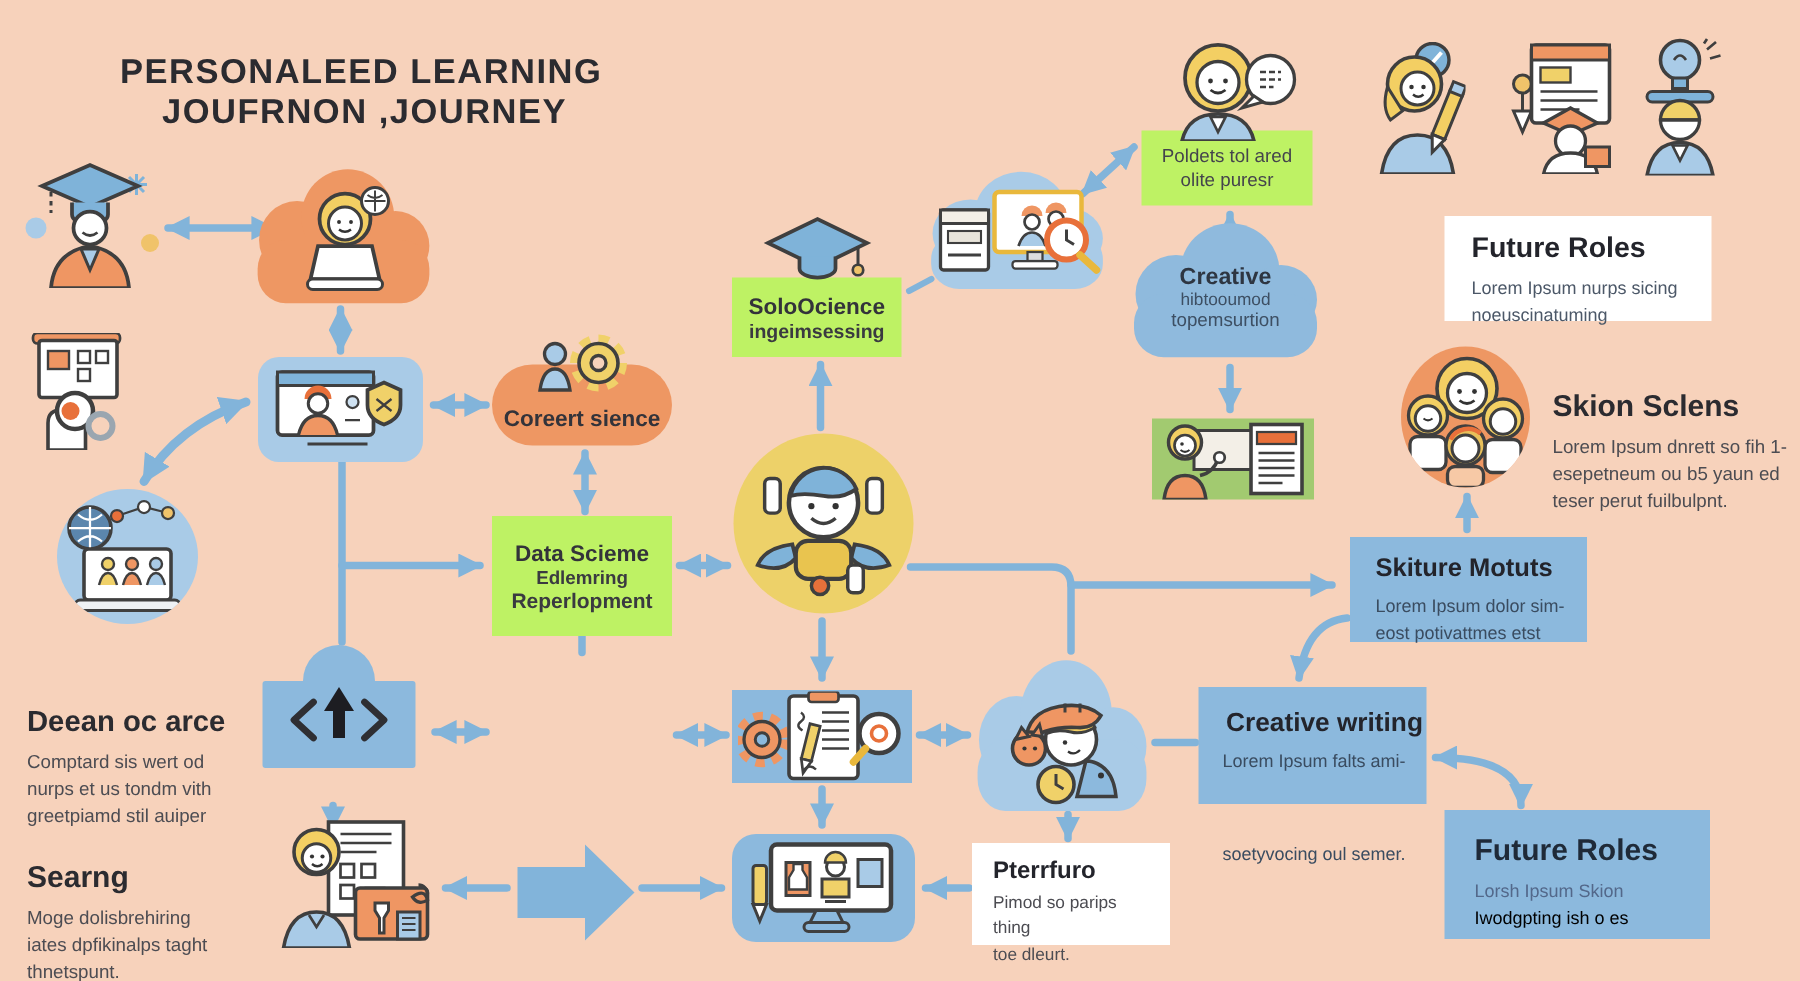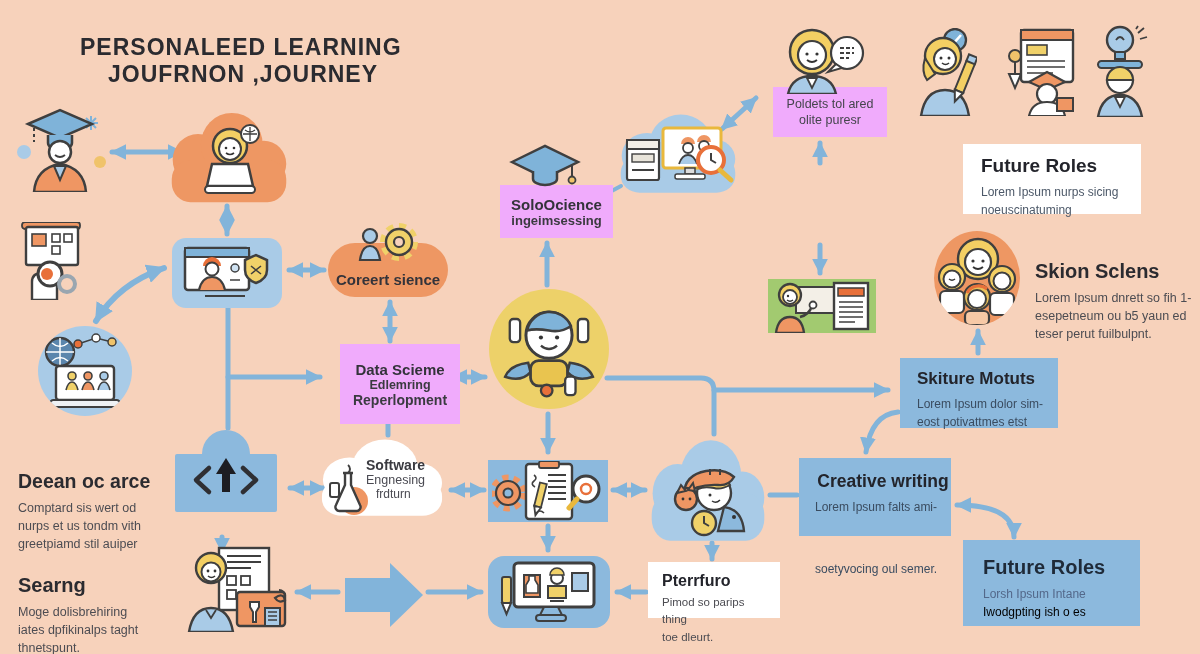--- a/index.html
+++ b/index.html
@@ -5,21 +5,21 @@
   html,body{margin:0;padding:0;background:#e8e0d8;}
   .canvas{
     position:relative;width:1200px;height:654px;background:#f7d2bb;
     overflow:hidden;font-family:"Liberation Sans",sans-serif;color:#2d2d33;
   }
   .abs{position:absolute;box-sizing:border-box;}
   .conn{position:absolute;left:0;top:0;width:1200px;height:654px;}
   .title1{font-size:23px;font-weight:bold;letter-spacing:1px;color:#2b2b30;}
   .title2{font-size:23px;font-weight:bold;letter-spacing:1px;color:#2b2b30;}
   .node{display:flex;flex-direction:column;align-items:center;justify-content:center;text-align:center;}
-  .yellow{background:#f0abfc;margin-left:12px;}
+  .yellow{background:#bef264;}
   .blue{background:#8cb9dd;}
   .lblue{background:#a9cbe7;}
   .white{background:#ffffff;}
   .pill{background:#ee9763;border-radius:28px;}
   .green{background:#a2ca70;}
   .circle{border-radius:50%;overflow:hidden;}
   .b15{font-size:15px;font-weight:bold;color:#33333a;}
   .b13{font-size:13px;font-weight:bold;color:#3a3a40;}
   .n12{font-size:12.5px;color:#44444c;line-height:1.3;}
   .card h3{margin:0 0 6px 0;font-size:19px;color:#23242b;}
@@ -223,20 +223,35 @@
         <circle cx="47" cy="28" r="1.6" fill="#333"></circle>
       <path d="M37,34 q5,4 10,0" stroke="#333" stroke-width="1.8" fill="none"></path>
       <circle cx="77" cy="27" r="16" fill="#fff" stroke="#3f3f3f" stroke-width="2.2"></circle>
       <polygon points="66,38 58,46 72,42" fill="#fff" stroke="#3f3f3f" stroke-width="2"></polygon>
       <path d="M70,22 h14 M70,27 h14 M70,32 h9" stroke="#3f3f3f" stroke-width="1.8" stroke-dasharray="4 2"></path>
       <path d="M18,68 q4,-18 24,-18 q20,0 24,18 z" fill="#a9cbe7" stroke="#3f3f3f" stroke-width="2.4"></path>
       <polygon points="37,52 42,62 47,52" fill="#fff" stroke="#3f3f3f" stroke-width="1.8"></polygon>
     </svg>
   </div>
 
+  <div class="abs" style="left:752px;top:146px;width:130px;height:96px;">
+    <svg class="fillsvg" viewBox="0 0 130 100" preserveAspectRatio="none">
+      <g fill="#8fbadd">
+          <circle cx="32" cy="52" r="27"></circle>
+          <circle cx="68" cy="36" r="33"></circle>
+          <circle cx="102" cy="56" r="24"></circle>
+          <rect x="4" y="52" width="122" height="44" rx="20"></rect>
+        </g>
+    </svg>
+    <div class="cloudtxt node" style="padding-top:30px;">
+      <span class="b15" style="font-size:15.5px;color:#2e3642;">Creative</span>
+      <span style="font-size:11.5px;color:#3d4f63;">hibtooumod</span>
+      <span style="font-size:12.5px;color:#3d4f63;">topemsurtion</span>
+    </div>
+  </div>
 
   <div class="abs green" style="left:768px;top:279px;width:108px;height:54px;">
     <svg width="108" height="54" viewBox="0 0 108 54">
       <rect x="28" y="8" width="40" height="26" fill="#f3efe7" stroke="#3f3f3f" stroke-width="2"></rect>
       <circle cx="22" cy="16" r="11" fill="#f3cf63" stroke="#3f3f3f" stroke-width="2.3"></circle>
       <circle cx="22" cy="18" r="7" fill="#fff" stroke="#3f3f3f" stroke-width="1.8"></circle>
       <circle cx="20" cy="17" r="1.2" fill="#333"></circle>
         <path d="M19,21 q3,2.5 6,0" stroke="#333" stroke-width="1.4" fill="none"></path>
       <path d="M8,54 q2,-16 14,-16 q12,0 14,16 z" fill="#ef9663" stroke="#3f3f3f" stroke-width="2.3"></path>
       <path d="M32,38 q9,-2 12,-11" stroke="#3f3f3f" stroke-width="2.4" fill="none"></path>
@@ -337,21 +352,21 @@
   </div>
 
   <div class="abs blue card" style="left:799px;top:458px;width:152px;height:78px;padding:13px 0 0 16px;">
     <h3 style="font-size:17.5px;text-align:center;">Creative writing</h3>
     <div class="bl" style="color:#3a4c60;">Lorem Ipsum falts ami-</div>
     <div class="bl" style="color:#3a4c60;margin-top:44px;">soetyvocing oul semer.</div>
   </div>
 
   <div class="abs blue card" style="left:963px;top:540px;width:177px;height:86px;padding:16px 0 0 20px;">
     <h3 style="font-size:20px;color:#1f2a38;">Future Roles</h3>
-    <div class="bl" style="color:#53688a;">Lorsh Ipsum Intane</div>
+    <div class="bl" style="color:#53688a;">Lorsh Ipsum Skion</div>
     <div class="bl" style="color:#000000;">Iwodgpting ish o es</div>
   </div>
 
   <div class="abs" style="left:20px;top:222px;width:62px;height:78px;">
     <svg width="62" height="78" viewBox="0 0 62 78">
       <rect x="2" y="0" width="58" height="7" rx="3" fill="#ef9663" stroke="#3f3f3f" stroke-width="1.8"></rect>
       <rect x="6" y="5" width="52" height="38" rx="2" fill="#fff" stroke="#3f3f3f" stroke-width="2.4"></rect>
       <rect x="12" y="12" width="14" height="12" fill="#ef9663" stroke="#3f3f3f" stroke-width="1.6"></rect>
       <rect x="32" y="12" width="8" height="8" fill="#fff" stroke="#3f3f3f" stroke-width="1.6"></rect>
       <rect x="44" y="12" width="8" height="8" fill="#fff" stroke="#3f3f3f" stroke-width="1.6"></rect>
@@ -402,41 +417,20 @@
     <svg width="118" height="84" viewBox="0 0 118 84">
       <circle cx="59" cy="26" r="24" fill="#8cb9dd"></circle>
       <rect x="8" y="26" width="102" height="58" rx="2" fill="#8cb9dd"></rect>
       <path d="M42,40 l-13,12 13,12" stroke="#2f2f33" stroke-width="4.5" fill="none" stroke-linecap="round" stroke-linejoin="round"></path>
       <path d="M76,40 l13,12 -13,12" stroke="#2f2f33" stroke-width="4.5" fill="none" stroke-linecap="round" stroke-linejoin="round"></path>
       <rect x="55" y="44" width="8" height="20" fill="#1d1d22"></rect>
       <polygon points="49,46 59,30 69,46" fill="#1d1d22"></polygon>
     </svg>
   </div>
 
-  <div class="abs" style="left:318px;top:437px;width:128px;height:82px;">
-    <svg class="fillsvg" viewBox="0 0 130 100" preserveAspectRatio="none">
-      <g fill="#ffffff">
-          <circle cx="32" cy="52" r="27"></circle>
-          <circle cx="68" cy="36" r="33"></circle>
-          <circle cx="102" cy="56" r="24"></circle>
-          <rect x="4" y="52" width="122" height="44" rx="20"></rect>
-        </g>
-    </svg>
-    <svg class="abs" style="left:8px;top:26px;" width="44" height="54" viewBox="0 0 44 54">
-      <circle cx="28" cy="38" r="14" fill="#ef9663"></circle>
-      <path d="M17,10 h10 M19,10 v12 l-9,20 a4,4 0 0 0 4,6 h16 a4,4 0 0 0 4,-6 l-9,-20 v-12" fill="#fff" stroke="#3f3f3f" stroke-width="2.4"></path>
-      <rect x="4" y="20" width="9" height="14" rx="2" fill="#fff" stroke="#3f3f3f" stroke-width="2"></rect>
-      <path d="M22,2 a5,5 0 0 1 0,8" stroke="#3f3f3f" stroke-width="2" fill="none"></path>
-    </svg>
-    <div class="cloudtxt" style="position:absolute;left:48px;top:20px;text-align:left;">
-      <div class="b13" style="font-size:14px;color:#3a3a40;">Software</div>
-      <div style="font-size:12.5px;color:#4a4a52;">Engnesing</div>
-      <div style="font-size:12px;color:#4a4a52;margin-left:10px;">frdturn</div>
-    </div>
-  </div>
 
   <div class="abs blue node" style="left:488px;top:460px;width:120px;height:62px;">
     <svg width="112" height="60" viewBox="0 0 112 60">
       <circle cx="16" cy="32" r="15" fill="none" stroke="#ef9663" stroke-width="7" stroke-dasharray="6 4.8"></circle>
       <circle cx="16" cy="32" r="12" fill="#ef9663" stroke="#3f3f3f" stroke-width="2.2"></circle>
       <circle cx="16" cy="32" r="4.5" fill="#8cb9dd" stroke="#3f3f3f" stroke-width="2"></circle>
       <rect x="34" y="3" width="46" height="55" rx="3" fill="#fff" stroke="#3f3f3f" stroke-width="2.4"></rect>
       <rect x="47" y="0" width="20" height="7" rx="2" fill="#ef9663" stroke="#3f3f3f" stroke-width="1.8"></rect>
       <path d="M56,14 h18 M56,20 h18 M56,26 h18 M56,32 h18 M56,38 h18" stroke="#3f3f3f" stroke-width="1.8"></path>
       <path d="M42,14 q4,3 0,6 q-4,3 1,6" stroke="#3f3f3f" stroke-width="1.6" fill="none"></path>
@@ -472,21 +466,21 @@
       <polygon points="15,42 19,34 24,40" fill="#ef9663" stroke="#3f3f3f" stroke-width="2"></polygon>
       <polygon points="33,40 31,32 26,39" fill="#ef9663" stroke="#3f3f3f" stroke-width="2"></polygon>
       <circle cx="21" cy="48" r="1.4" fill="#333"></circle>
         <circle cx="28" cy="48" r="1.4" fill="#333"></circle>
       <path d="M48,24 v-6 M58,24 v-6" stroke="#3f3f3f" stroke-width="2"></path>
       <circle cx="42" cy="72" r="12" fill="#f0d169" stroke="#3f3f3f" stroke-width="2.4"></circle>
       <path d="M42,65 v7 l5,3" stroke="#3f3f3f" stroke-width="2" fill="none"></path>
     </svg>
   </div>
 
-  <div class="abs white card" style="left:648px;top:562px;width:132px;height:56px;padding:10px 16px 0 14px;">
+  <div class="abs white card" style="left:648px;top:562px;width:132px;height:68px;padding:10px 16px 0 14px;">
     <h3 style="font-size:16px;margin-bottom:4px;">Pterrfuro</h3>
     <div class="bl" style="font-size:11.5px;color:#4c4c52;">Pimod so parips thing</div>
     <div class="bl" style="font-size:11.5px;color:#4c4c52;">toe dleurt.</div>
   </div>
 
   <div class="abs blue node" style="left:488px;top:556px;width:122px;height:72px;border-radius:16px;">
     <svg width="102" height="62" viewBox="0 0 102 62">
       <rect x="4" y="16" width="9" height="26" rx="2" fill="#f0d169" stroke="#3f3f3f" stroke-width="2"></rect>
       <polygon points="4,42 13,42 8.5,53" fill="#fff" stroke="#3f3f3f" stroke-width="2"></polygon>
       <rect x="16" y="2" width="80" height="44" rx="4" fill="#fff" stroke="#3f3f3f" stroke-width="3"></rect>

